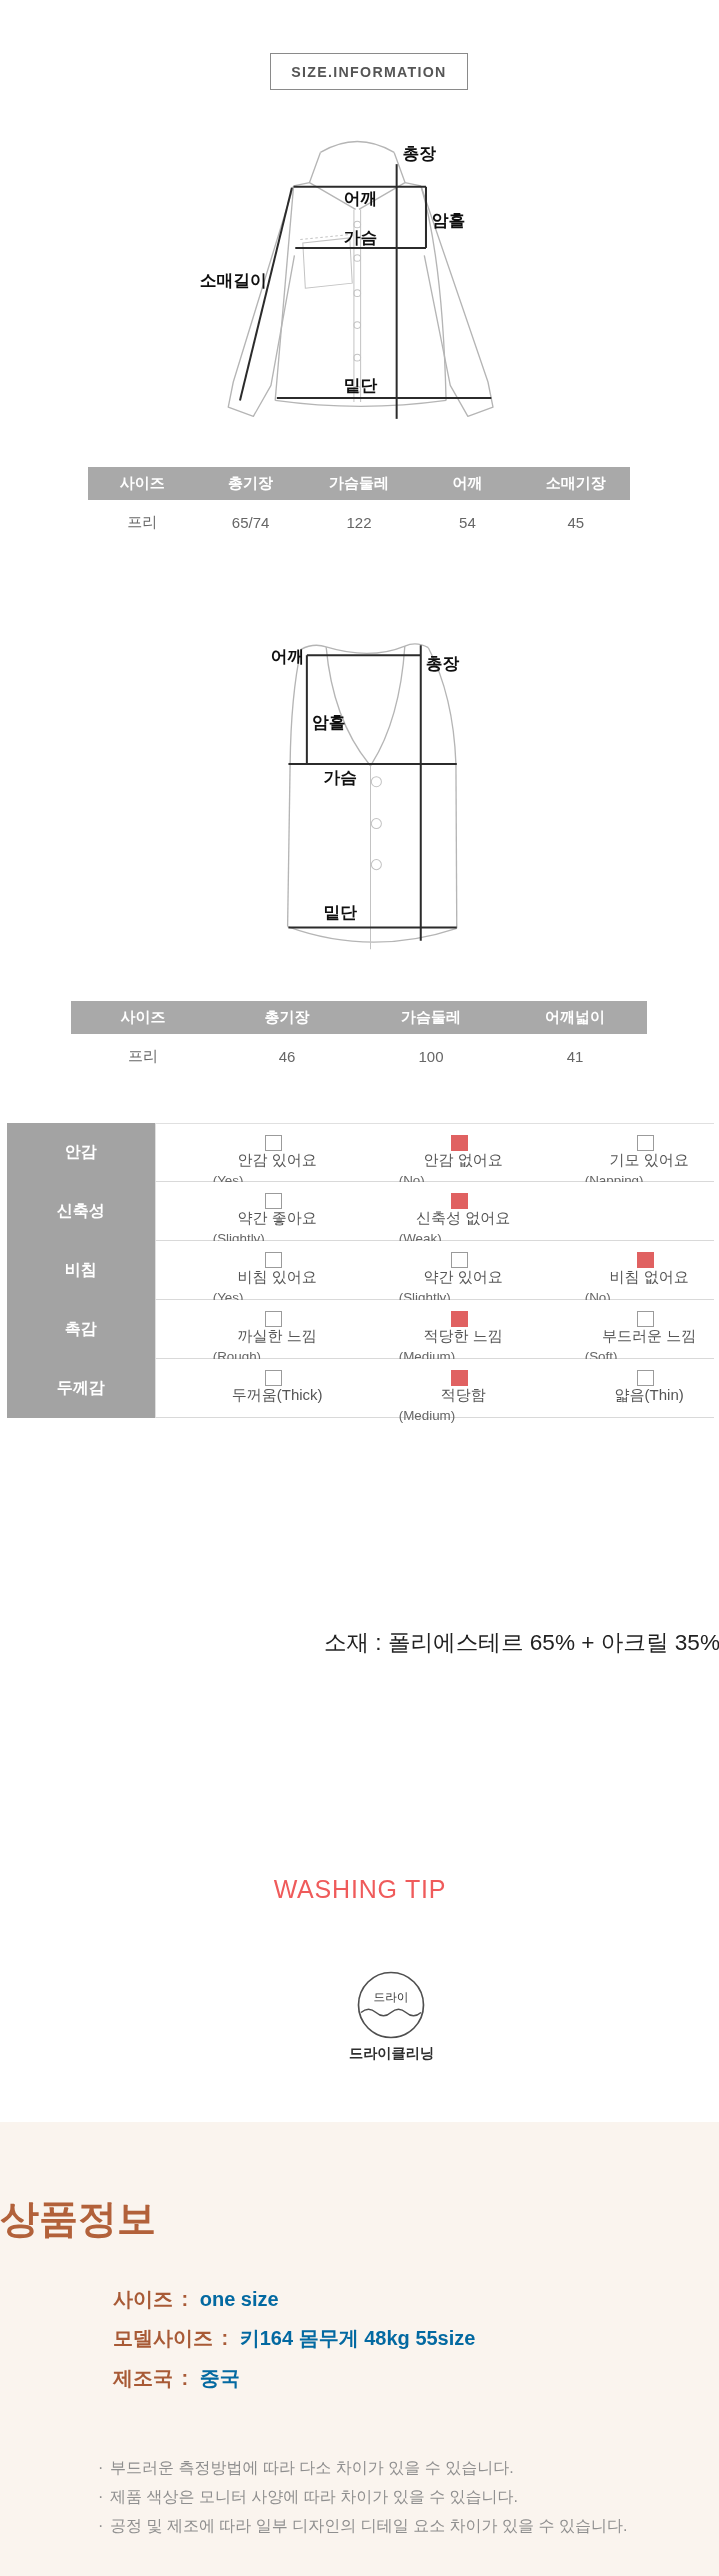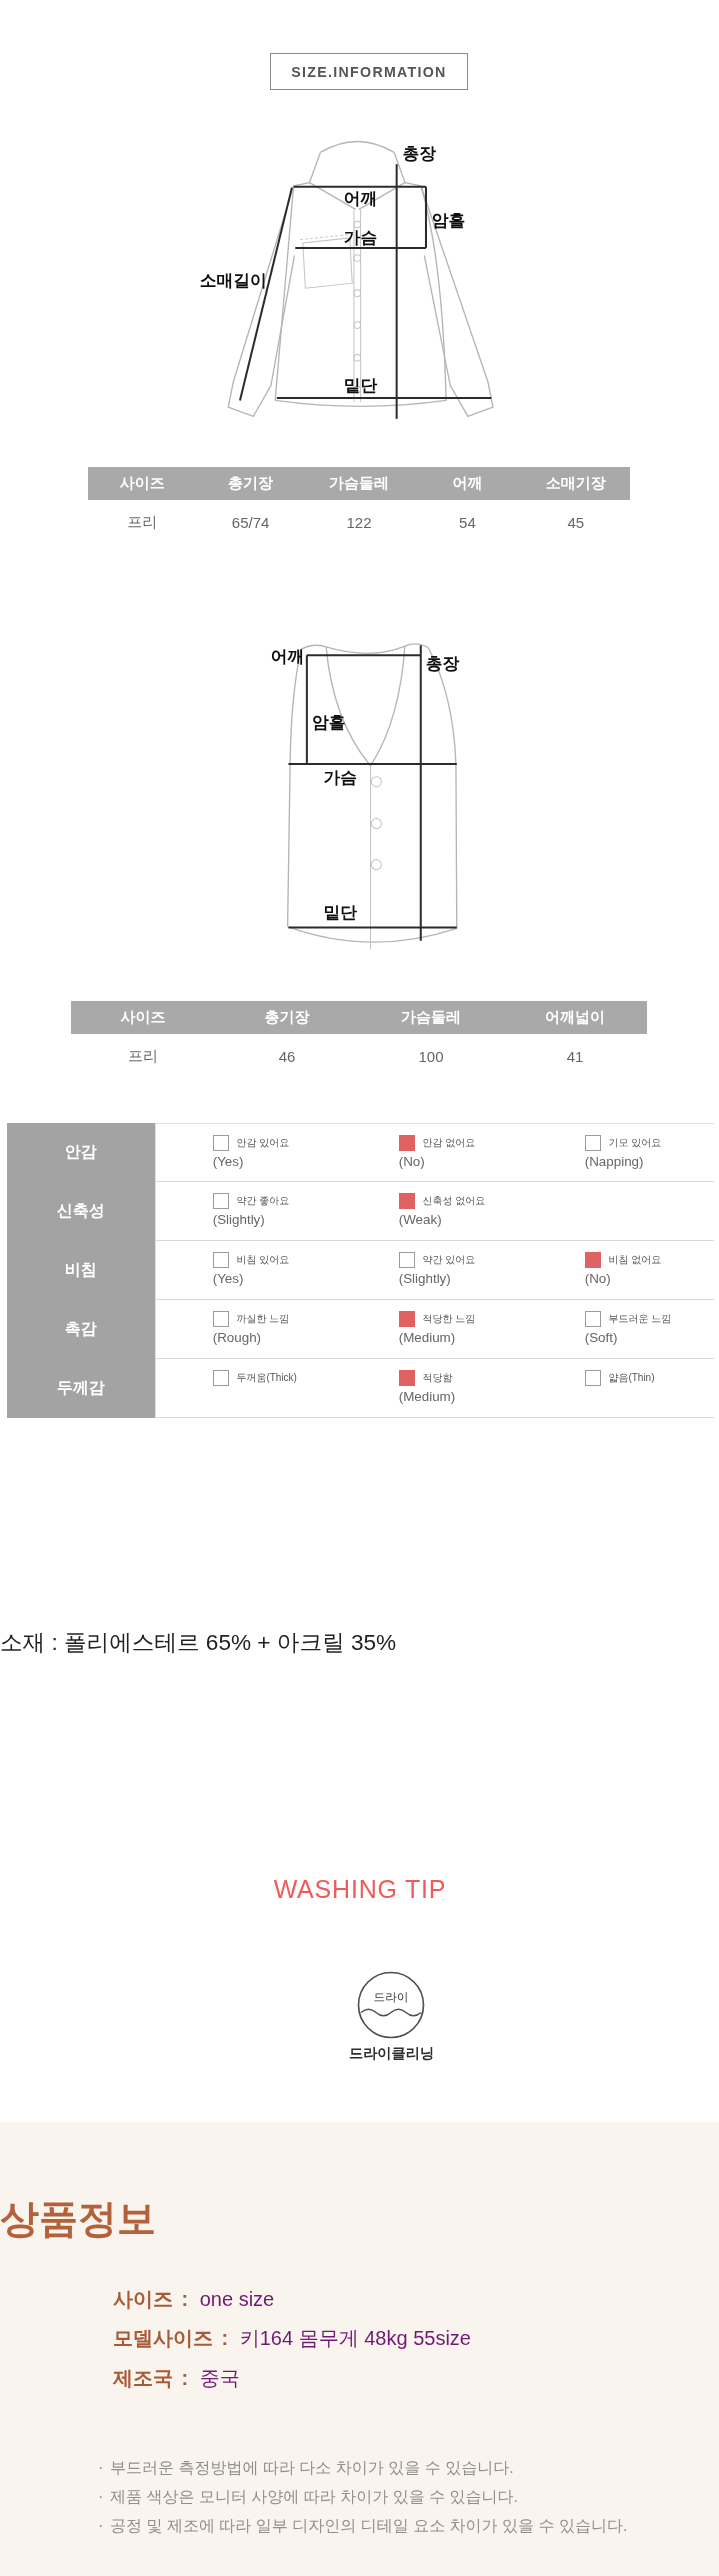--- a/index.html
+++ b/index.html
@@ -29,46 +29,46 @@
   .table-vest{left:71px;top:1001px;width:576px;}
 
   
   .fabric-table{position:absolute;left:6.7px;top:1123px;width:707px;display:flex;flex-direction:column;}
   .fabric-row{display:flex;height:59px;}
   .fabric-cat{width:148px;background:#a3a3a3;color:#fff;font-weight:bold;font-size:16px;
     display:flex;align-items:center;justify-content:center;flex:none;}
   .fabric-options{flex:1;display:flex;border-bottom:0.8px solid #d9d9d9;background:#fff;border-left:0.8px solid #e0e0e0;}
   .fabric-row:first-child .fabric-options{border-top:0.8px solid #e0e0e0;}
   .fabric-opt{width:186px;padding:11px 0 0 57px;box-sizing:border-box;flex:none;}
-  .opt-line1{display:flex;align-items:center;font-size:10px;color:#555;white-space:nowrap;}
+  .opt-line1{display:flex;align-items:center;font-size:15px;color:#555;white-space:nowrap;flex-direction:column;}
   .opt-en{font-size:13.4px;color:#666;margin-top:2.5px;}
   .checkbox{display:inline-block;width:14.2px;height:14.2px;border:0.8px solid #9b9b9b;background:#fff;
     margin-right:7.5px;flex:none;}
   .checkbox.checked{background:#e06161;border-color:#e06161;}
 
   
-  .material-line{position:absolute;left:0;top:1627px;width:720px;text-align:left;
+  .material-line{position:absolute;left:0;top:1627px;width:720px;text-align:right;
     font-size:22.6px;color:#222;}
 
   
   .washing-title{position:absolute;left:0;top:1875px;width:720px;text-align:center;
     color:#ef5b5b;font-size:25px;font-weight:normal;letter-spacing:0.8px;}
   .washing-icon{position:absolute;left:356px;top:1970px;}
   .washing-method{position:absolute;left:316px;top:2044px;width:151px;text-align:center;
     font-size:14.2px;font-weight:bold;color:#2e2e2e;}
 
   
   .product-panel{position:absolute;left:0;top:2122px;width:720px;height:454px;background:#faf4ee;}
   .product-title{position:absolute;left:0;top:70px;width:720px;text-align:left;
     font-size:39px;font-weight:bold;color:#b2613a;}
   .product-rows{position:absolute;left:113px;top:164px;}
   .product-row{margin-bottom:13.4px;font-size:20px;white-space:nowrap;line-height:26px;}
   .product-row .lbl{color:#a85a36;font-weight:bold;}
   .product-row .sep{color:#a85a36;font-weight:bold;margin:0 11.7px 0 8.4px;}
-  .product-row .val{color:#701a75;}
+  .product-row .val{color:#0369a1;font-weight:bold;}
   .product-notes{position:absolute;left:98px;top:331px;font-size:16px;color:#8f8f8f;line-height:29px;}
   .note-line{white-space:nowrap;}
   .note-line .bullet{margin-right:6.7px;}
 </style>
 </head>
 <body>
 
 <div class="page">
 
   <div class="size-header-box">SIZE.INFORMATION</div>

